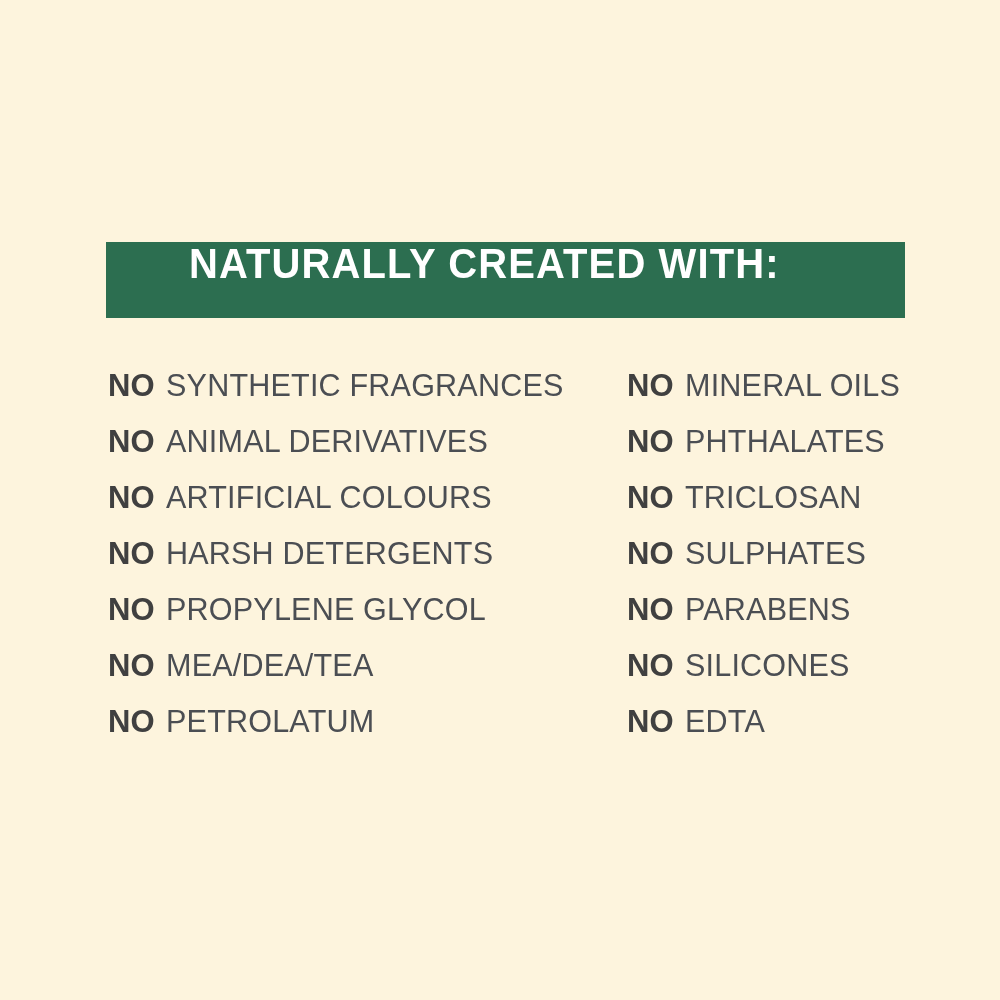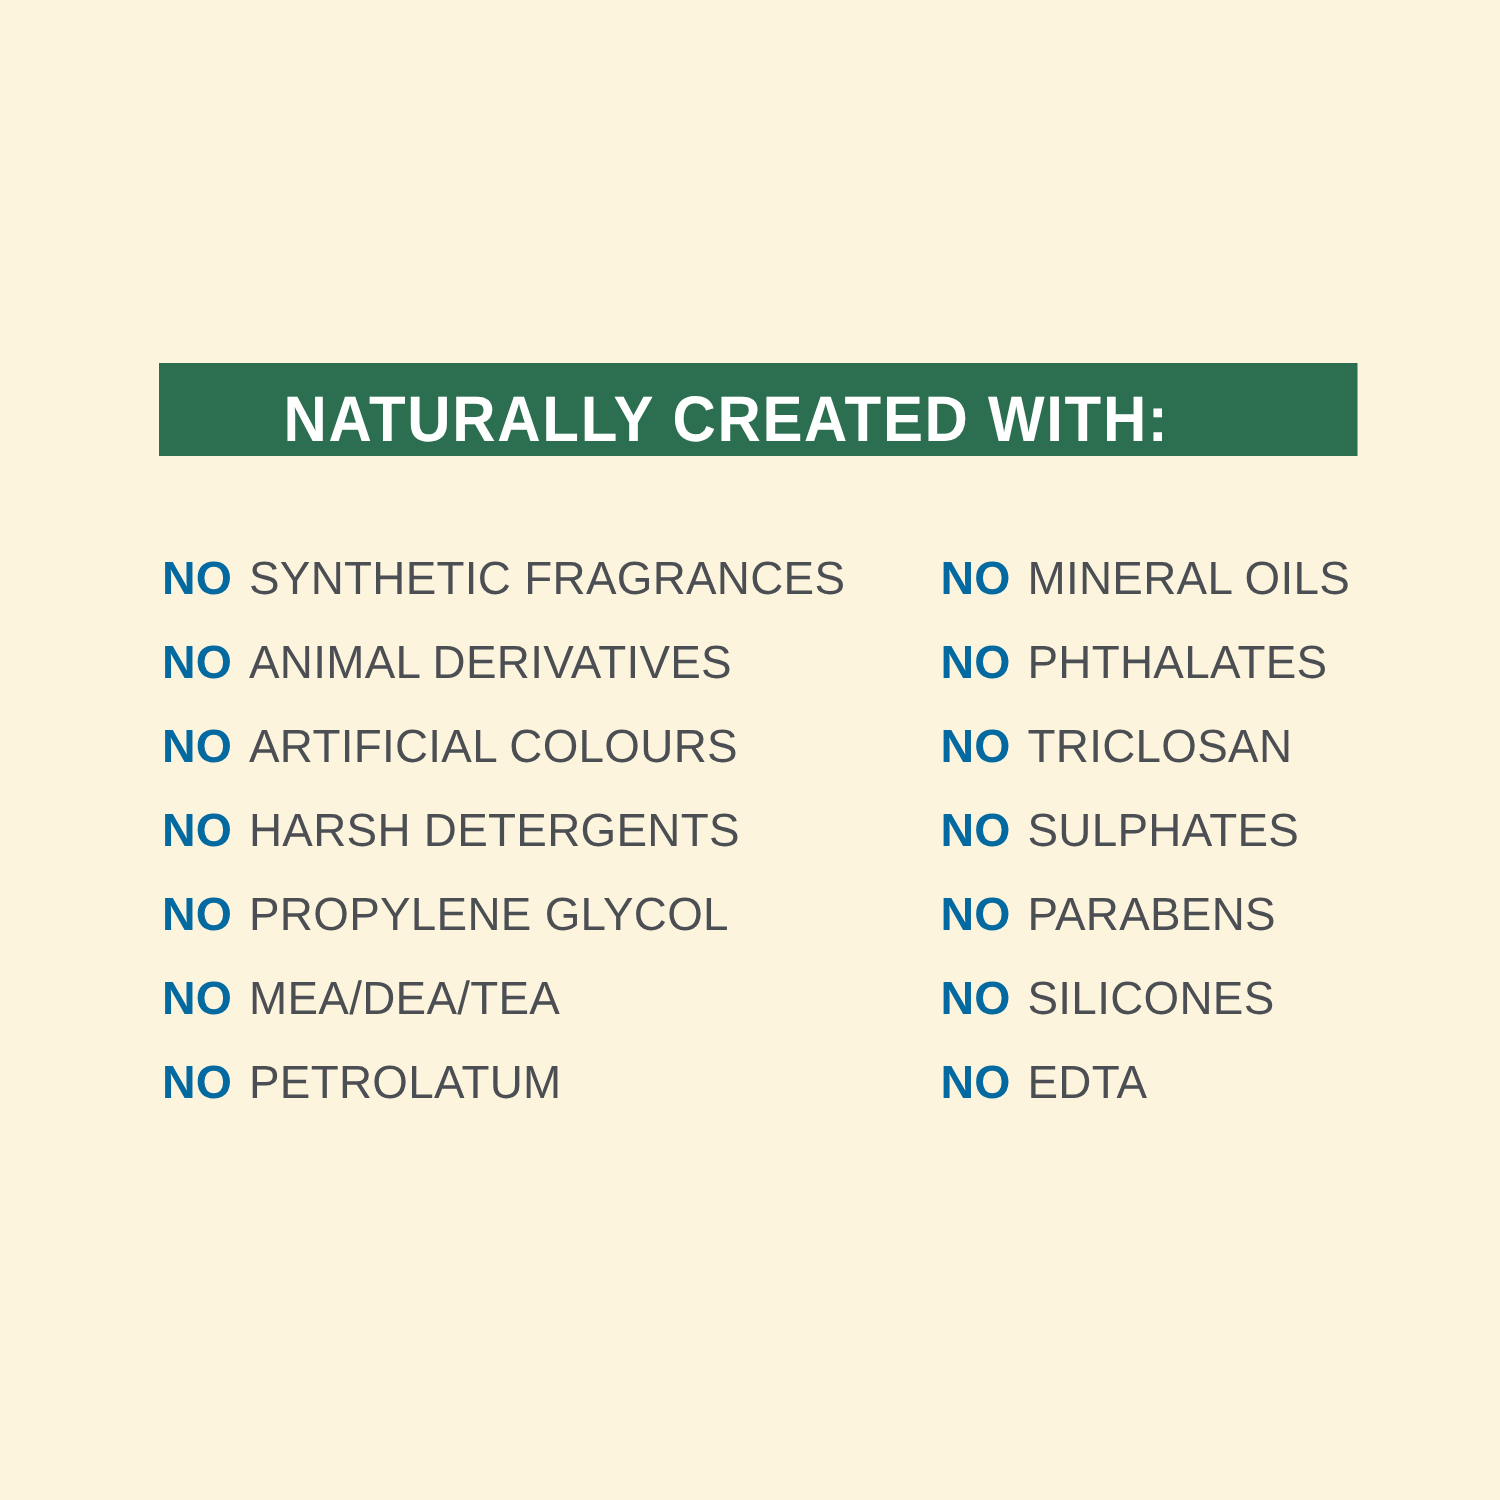--- a/index.html
+++ b/index.html
@@ -21,25 +21,25 @@
     inset: 0;
     background: #fdf4dd;
   }
 
   
   .banner {
     position: absolute;
     left: 106px;
     top: 242px;
     width: 799px;
-    height: 62px;
+    height: 76px;
     background: #2c6e50;
     box-sizing: border-box;
     display: flex;
-    align-items: flex-end;
+    align-items: flex-start;
   }
   .banner-title {
     color: #ffffff;
     font-family: "Liberation Sans Narrow", "Liberation Sans", "DejaVu Sans Condensed", sans-serif;
     font-weight: bold;
     font-size: 43px;
     letter-spacing: 1.2px;
     line-height: 1;
     margin-left: 83px;
     transform: scaleX(0.93);
@@ -65,21 +65,21 @@
   .list-item {
     height: 56px;
     display: flex;
     align-items: flex-start;
     white-space: nowrap;
     line-height: 36px;
   }
   .no-tag {
     font-size: 31px;
     font-weight: bold;
-    color: #0369a1;
+    color: #404040;
     letter-spacing: 0.1px;
     margin-right: 11px;
     flex: none;
   }
   .item-label {
     font-size: 31px;
     font-weight: 400;
     color: #4b4e53;
     letter-spacing: 0.2px;
     transform: scaleX(0.985);

